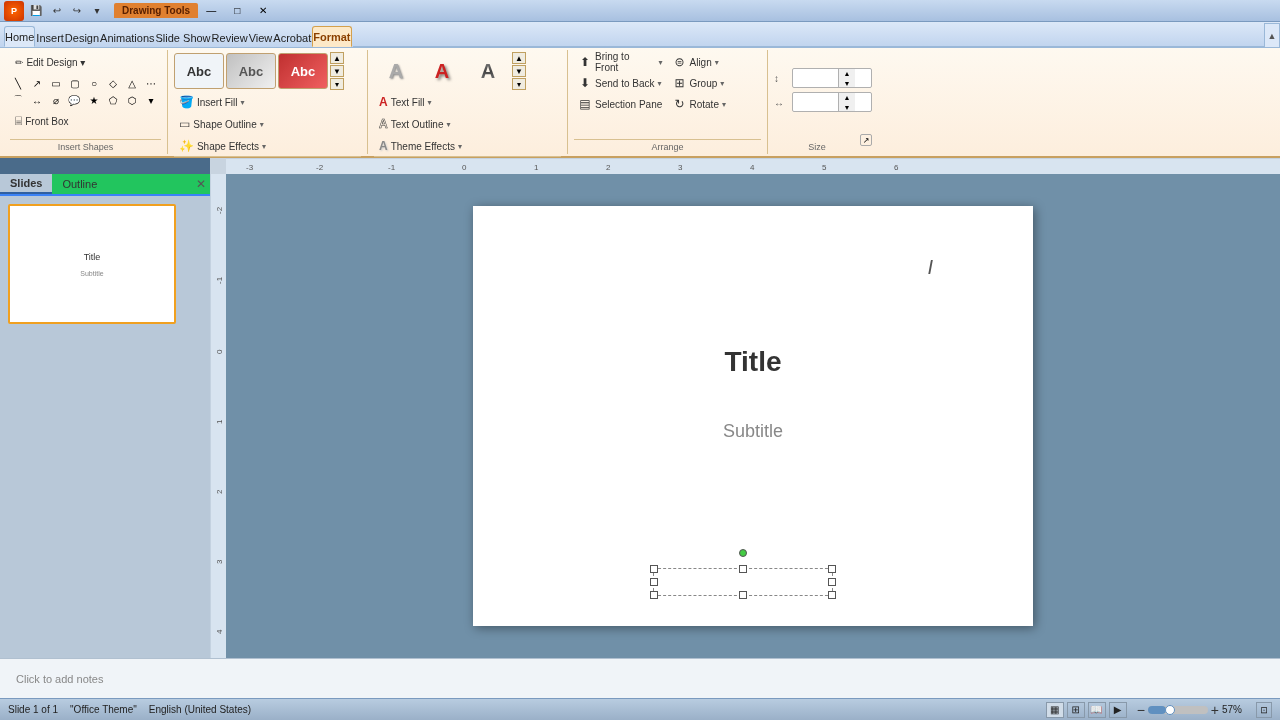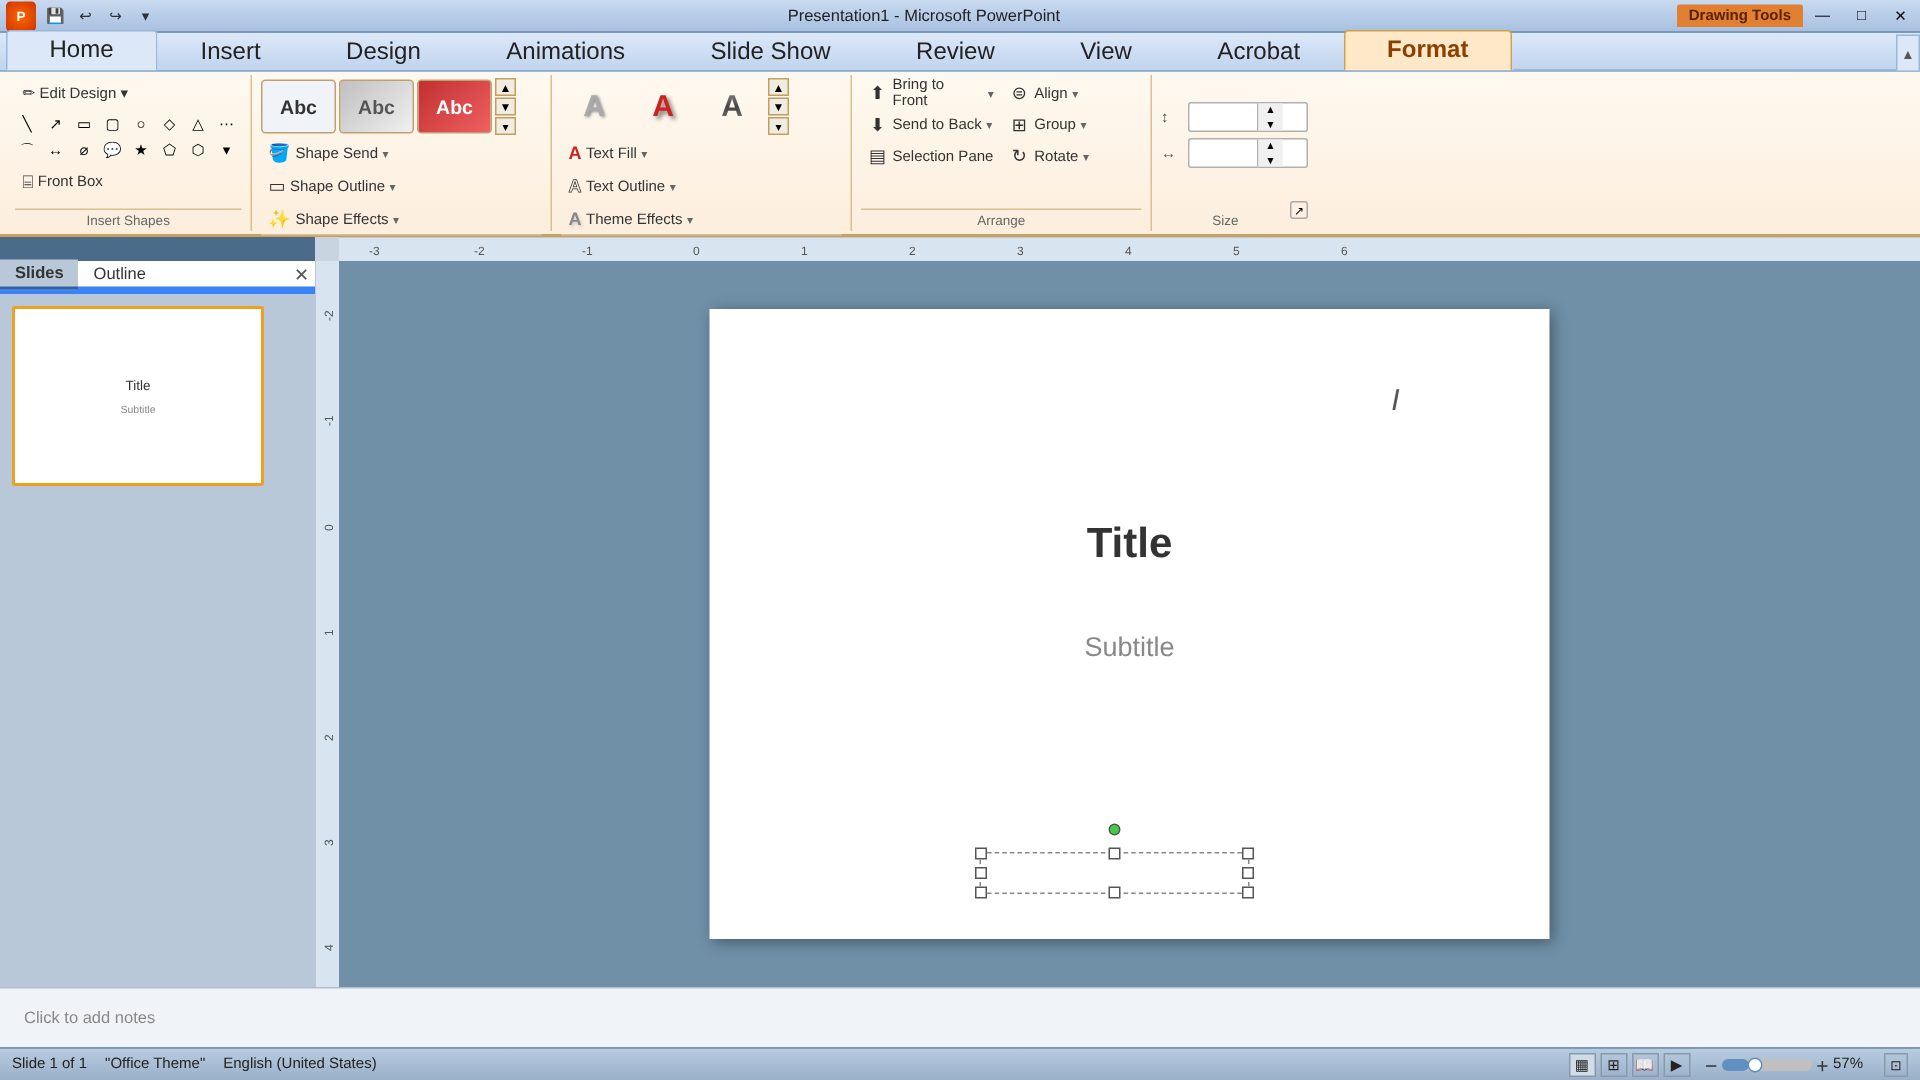--- a/index.html
+++ b/index.html
@@ -21,22 +21,22 @@
 
     
     #ribbon-tabs {
       height: 26px;
       background: linear-gradient(to bottom, #dce8f8, #c0d4ee);
       display: flex; align-items: flex-end;
       padding-left: 4px;
       border-bottom: 1px solid #9ab8d8;
     }
     .ribbon-tab {
-      padding: 4px 28px 3px;
-      font-size: 16px;
+      padding: 4px 0 3px;
+      font-size: 11px;
       cursor: pointer;
       color: #222;
       border-radius: 3px 3px 0 0;
       margin-right: 1px;
     }
     .ribbon-tab.active-home { background: #dce8f8; border: 1px solid #9ab8d8; border-bottom: 1px solid #dce8f8; }
     .ribbon-tab.active-format { background: #fde9c8; border: 1px solid #d4a04c; border-bottom: 1px solid #fde9c8; color: #8b4000; font-weight: bold; }
 
     
     #ribbon {
@@ -134,22 +134,22 @@
     
     #left-panel {
       width: 210px;
       background: #b8c8d8;
       display: flex;
       flex-direction: column;
     }
     #slides-outline-tabs {
       display: flex;
       align-items: center;
-      background: #ffffff;
-      border-bottom: 5px solid #3b82f6;
+      background: #22c55e;
+      border-bottom: 2px solid #3b82f6;
       height: 22px;
     }
     .panel-tab {
       padding: 3px 10px;
       font-size: 11px;
       cursor: pointer;
       color: #333;
     }
     .panel-tab.active { background: #b8c8d8; border-bottom: 2px solid #3060a0; font-weight: bold; }
     #panel-close { margin-left: auto; margin-right: 4px; cursor: pointer; font-size: 12px; color: #555; }
@@ -296,21 +296,20 @@
 <body>
 
 <div id="titlebar">
   <div class="app-icon">P</div>
   <div class="quick-access">
     <div class="qa-btn">💾</div>
     <div class="qa-btn">↩</div>
     <div class="qa-btn">↪</div>
     <div class="qa-btn">▾</div>
   </div>
-  <div class="title-text">Presentation1 - Microsoft PowerPoint</div>
   <div style="background:#e08030; color:#5a2000; font-size:10px; padding:2px 8px; font-weight:bold; border-radius:2px 2px 0 0;text-align:center;">Drawing Tools</div>
   <div class="win-controls">
     <div class="win-btn">—</div>
     <div class="win-btn">□</div>
     <div class="win-btn close">✕</div>
   </div>
 </div>
 
 <div id="ribbon-tabs">
   <div class="ribbon-tab active-home">Home</div>
@@ -371,21 +370,21 @@
         <div class="shape-style-btn ss2">Abc</div>
         <div class="shape-style-btn ss3" style="color:white;">Abc</div>
         <div style="display:flex;flex-direction:column;gap:1px;">
           <div style="width:14px;height:12px;background:#f0ece0;border:1px solid #c0a060;cursor:pointer;display:flex;align-items:center;justify-content:center;font-size:8px;">▲</div>
           <div style="width:14px;height:12px;background:#f0ece0;border:1px solid #c0a060;cursor:pointer;display:flex;align-items:center;justify-content:center;font-size:8px;">▼</div>
           <div style="width:14px;height:12px;background:#f0ece0;border:1px solid #c0a060;cursor:pointer;display:flex;align-items:center;justify-content:center;font-size:8px;">▾</div>
         </div>
       </div>
       <div class="ribbon-btn-small">
         <span style="font-size:12px;">🪣</span>
-        <span>Shape Send</span>
+        <span>Insert Fill</span>
         <span class="dropdown-arrow">▾</span>
       </div>
       <div class="ribbon-btn-small">
         <span style="font-size:12px;">▭</span>
         <span>Shape Outline</span>
         <span class="dropdown-arrow">▾</span>
       </div>
       <div class="ribbon-btn-small">
         <span style="font-size:12px;">✨</span>
         <span>Shape Effects</span>

